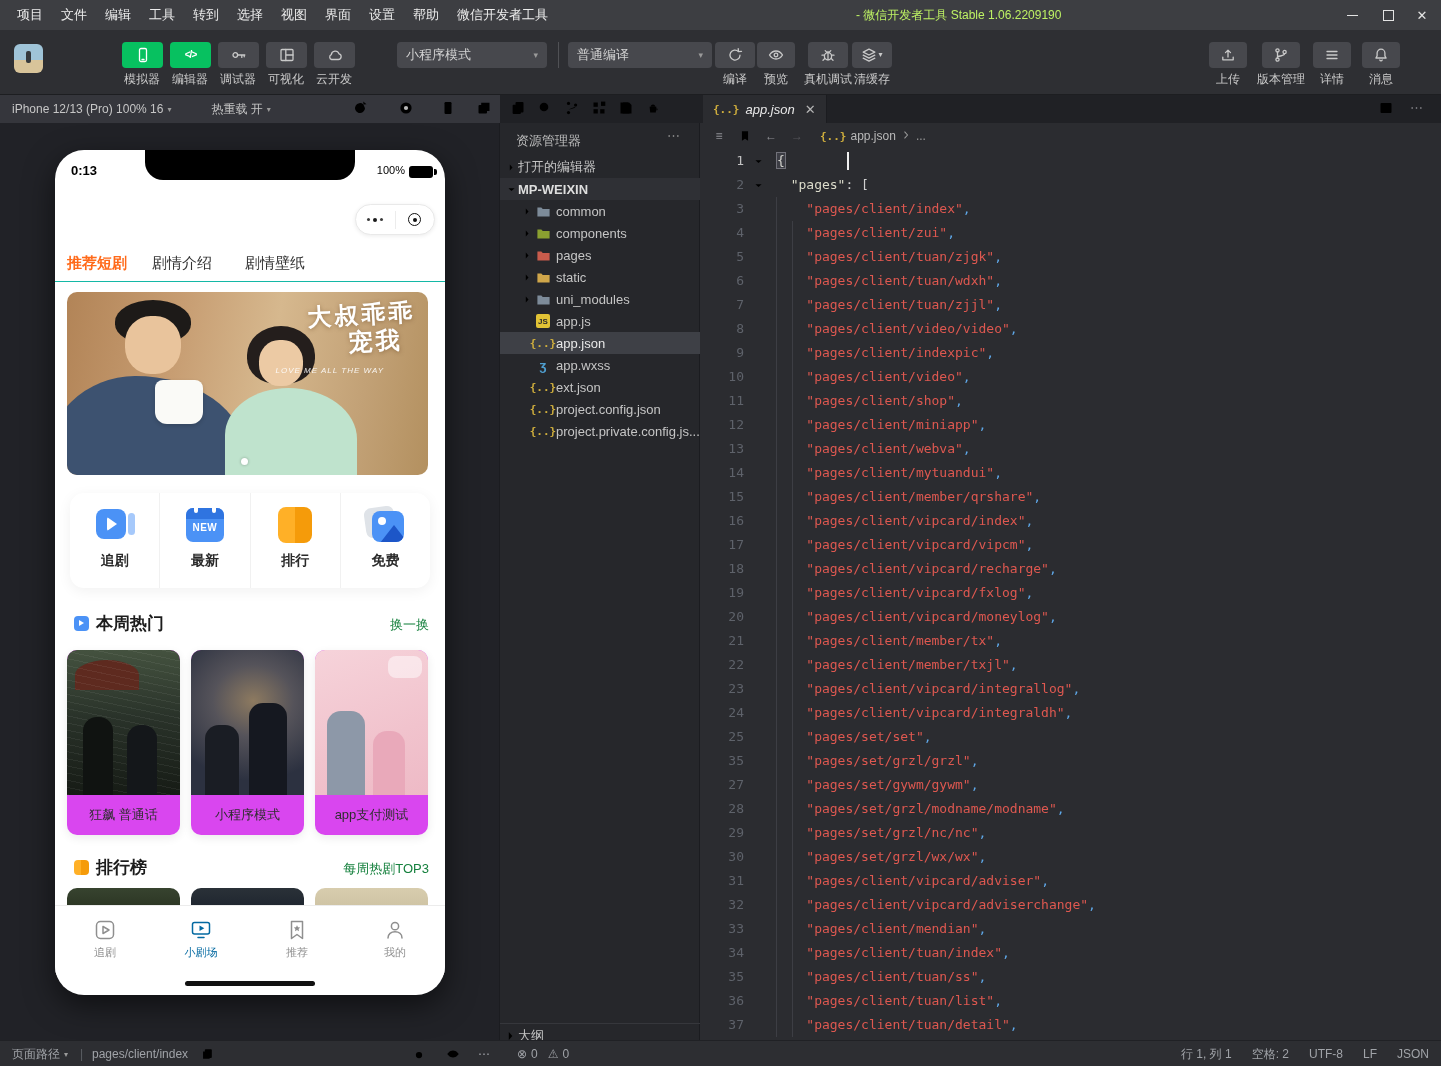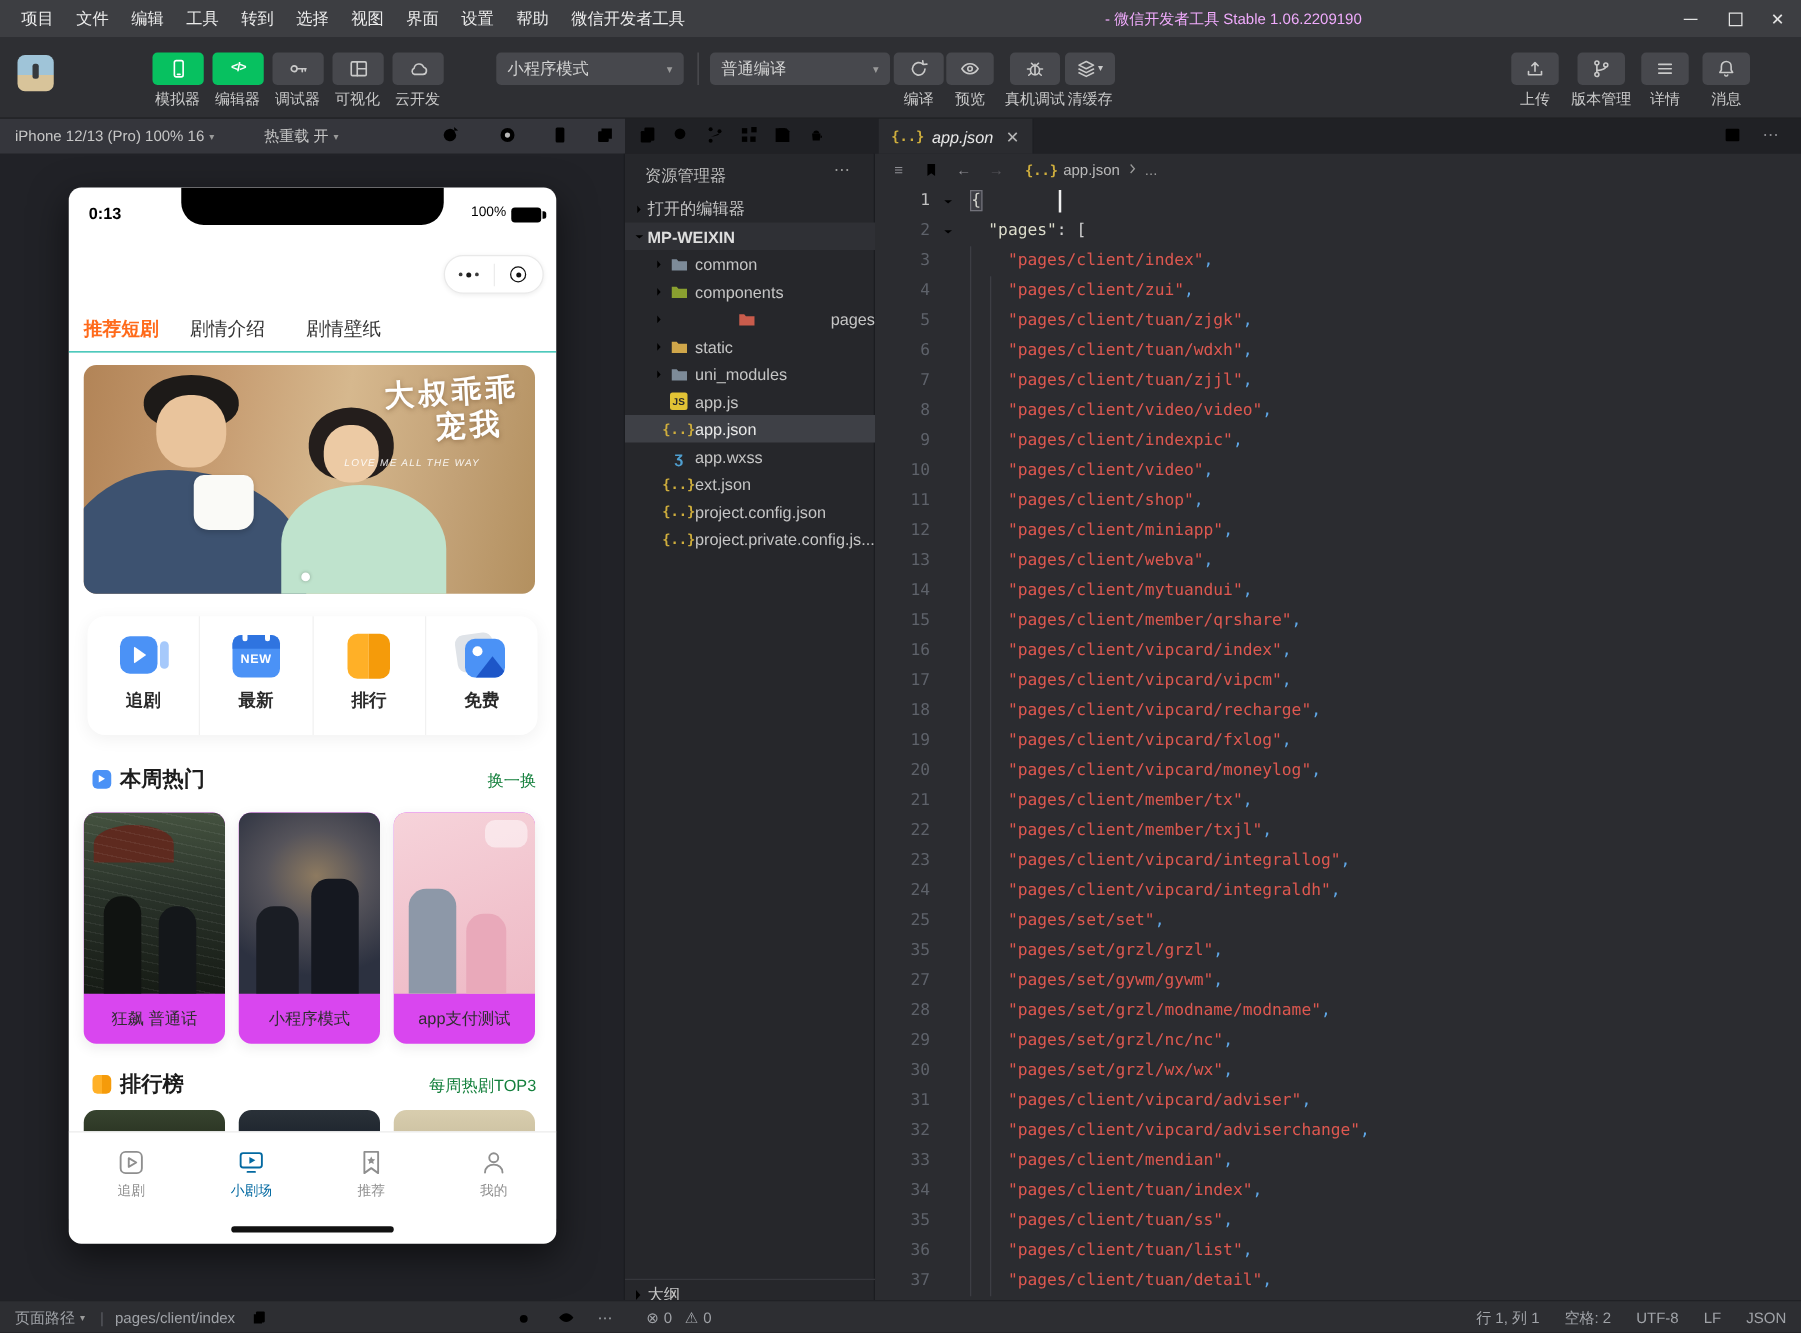--- a/index.html
+++ b/index.html
@@ -4,21 +4,21 @@
 <style>
   *{box-sizing:border-box;margin:0;padding:0}
   html,body{width:1441px;height:1066px;overflow:hidden}
   body{position:relative;background:#222327;font-family:"Liberation Sans",sans-serif;color:#ccc;font-size:13px}
   .icon{display:inline-flex;align-items:center;justify-content:center;line-height:1}
   .icon svg{stroke:currentColor;fill:none;stroke-width:1.3;stroke-linecap:round;stroke-linejoin:round}
 
   
   #titlebar{position:absolute;left:0;top:0;width:1441px;height:30px;background:#3d3e42;display:flex;align-items:center;padding-left:8px}
   .menu-item{padding:0 9px;font-size:13px;color:#ececec;cursor:default}
-  #win-title{position:absolute;left:884px;top:0;height:30px;display:flex;align-items:center;color:#f0abfc;font-size:12px}
+  #win-title{position:absolute;left:856px;top:0;height:30px;display:flex;align-items:center;color:#bef264;font-size:12px}
   .winbtn{position:absolute;top:0;width:30px;height:30px;display:flex;align-items:center;justify-content:center;color:#e3e3e3}
 
   
   #toolbar{position:absolute;left:0;top:30px;width:1441px;height:65px;background:#2e2f33;border-bottom:1px solid #1d1e21}
   #avatar{position:absolute;left:14px;top:14px;width:29px;height:29px;border-radius:6px;overflow:hidden;background:linear-gradient(180deg,#9fc4d8 0 55%,#d8c49a 55% 100%)}
   #avatar i{position:absolute;left:12px;top:7px;width:5px;height:12px;background:#35393d;border-radius:2px}
   .chip{position:absolute;top:12px;height:26px;border-radius:4px;background:#47484d;color:#c9c9c9;display:flex;align-items:center;justify-content:center;gap:3px}
   .chip.green{background:#07c160;color:#fff}
   .chip-label{position:absolute;top:41px;font-size:12px;color:#c9c9c9;transform:translateX(-50%);white-space:nowrap}
   .tb-select{position:absolute;top:12px;height:26px;background:#47484d;border-radius:4px;color:#d2d2d2;font-size:13px;display:flex;align-items:center;padding:0 9px}
@@ -26,21 +26,21 @@
   .tb-sep{position:absolute;top:12px;width:1px;height:26px;background:#505155}
 
   
   #sim-toolbar{position:absolute;left:0;top:95px;width:500px;height:28px;background:#35363c;color:#c6c6c6;font-size:12px;display:flex;align-items:center}
   #sim-toolbar .lbl{display:flex;align-items:center;gap:4px;white-space:nowrap}
   .mini-caret{font-size:8px;color:#9a9a9a}
   .sim-ico{position:absolute;top:5px;width:18px;height:18px;color:#b8b8b8}
   #sim-area{position:absolute;left:0;top:123px;width:500px;height:917px;background:#212227;border-right:1px solid #1b1c20}
 
   
-  #phone{position:absolute;left:55px;top:27px;width:390px;height:845px;background:#fff;border-radius:10px;box-shadow:0 10px 30px rgba(0,0,0,.55);overflow:hidden;color:#222}
+  #phone{position:absolute;left:55px;top:27px;width:390px;height:845px;background:#fff;border-radius:29px;box-shadow:0 10px 30px rgba(0,0,0,.55);overflow:hidden;color:#222}
   #notch{position:absolute;left:90px;top:0;width:210px;height:30px;background:#000;border-radius:0 0 18px 18px;z-index:5}
   #p-time{position:absolute;left:16px;top:13px;font-size:13px;color:#000;font-weight:bold}
   #p-batt-label{position:absolute;right:40px;top:14px;font-size:11px;color:#000}
   #p-batt{position:absolute;right:12px;top:16px;width:24px;height:12px;background:#000;border-radius:3px}
   #p-batt:after{content:"";position:absolute;right:-4px;top:3px;width:3px;height:6px;background:#000;border-radius:0 2px 2px 0}
   #capsule{position:absolute;left:300px;top:54px;width:80px;height:31px;background:#fff;border:1px solid #e9e9e9;border-radius:16px;box-shadow:0 1px 4px rgba(0,0,0,.08);display:flex;align-items:center;z-index:6}
   #capsule .dots{flex:1;display:flex;justify-content:center;gap:3px}
   #capsule .dots i{width:4px;height:4px;border-radius:50%;background:#1a1a1a}
   #capsule .dots i:first-child,#capsule .dots i:last-child{width:3px;height:3px;opacity:.85}
   #capsule .divider{width:1px;height:18px;background:#ececec}
@@ -606,21 +606,21 @@
             <path d="M5.5 3.5l4 4.5-4 4.5"></path>
           </svg>
         </span>
         <span class="fico">
           <svg viewBox="0 0 16 16" width="15" height="15">
             <path d="M1.5 13.2V3.6h4.2l1.5 1.8h7.3v7.8z" fill="#8aa030" stroke="none"></path>
           </svg>
         </span>
         <span>components</span>
       </div>
-      <div class="exp-row" style="padding-left: 20px; justify-content: space-between;">
+      <div class="exp-row" style="padding-left: 20px;">
         <span class="chev">
           <svg viewBox="0 0 16 16" width="11" height="11">
             <path d="M5.5 3.5l4 4.5-4 4.5"></path>
           </svg>
         </span>
         <span class="fico">
           <svg viewBox="0 0 16 16" width="15" height="15">
             <path d="M1.5 13.2V3.6h4.2l1.5 1.8h7.3v7.8z" fill="#c95c4c" stroke="none"></path>
           </svg>
         </span>

